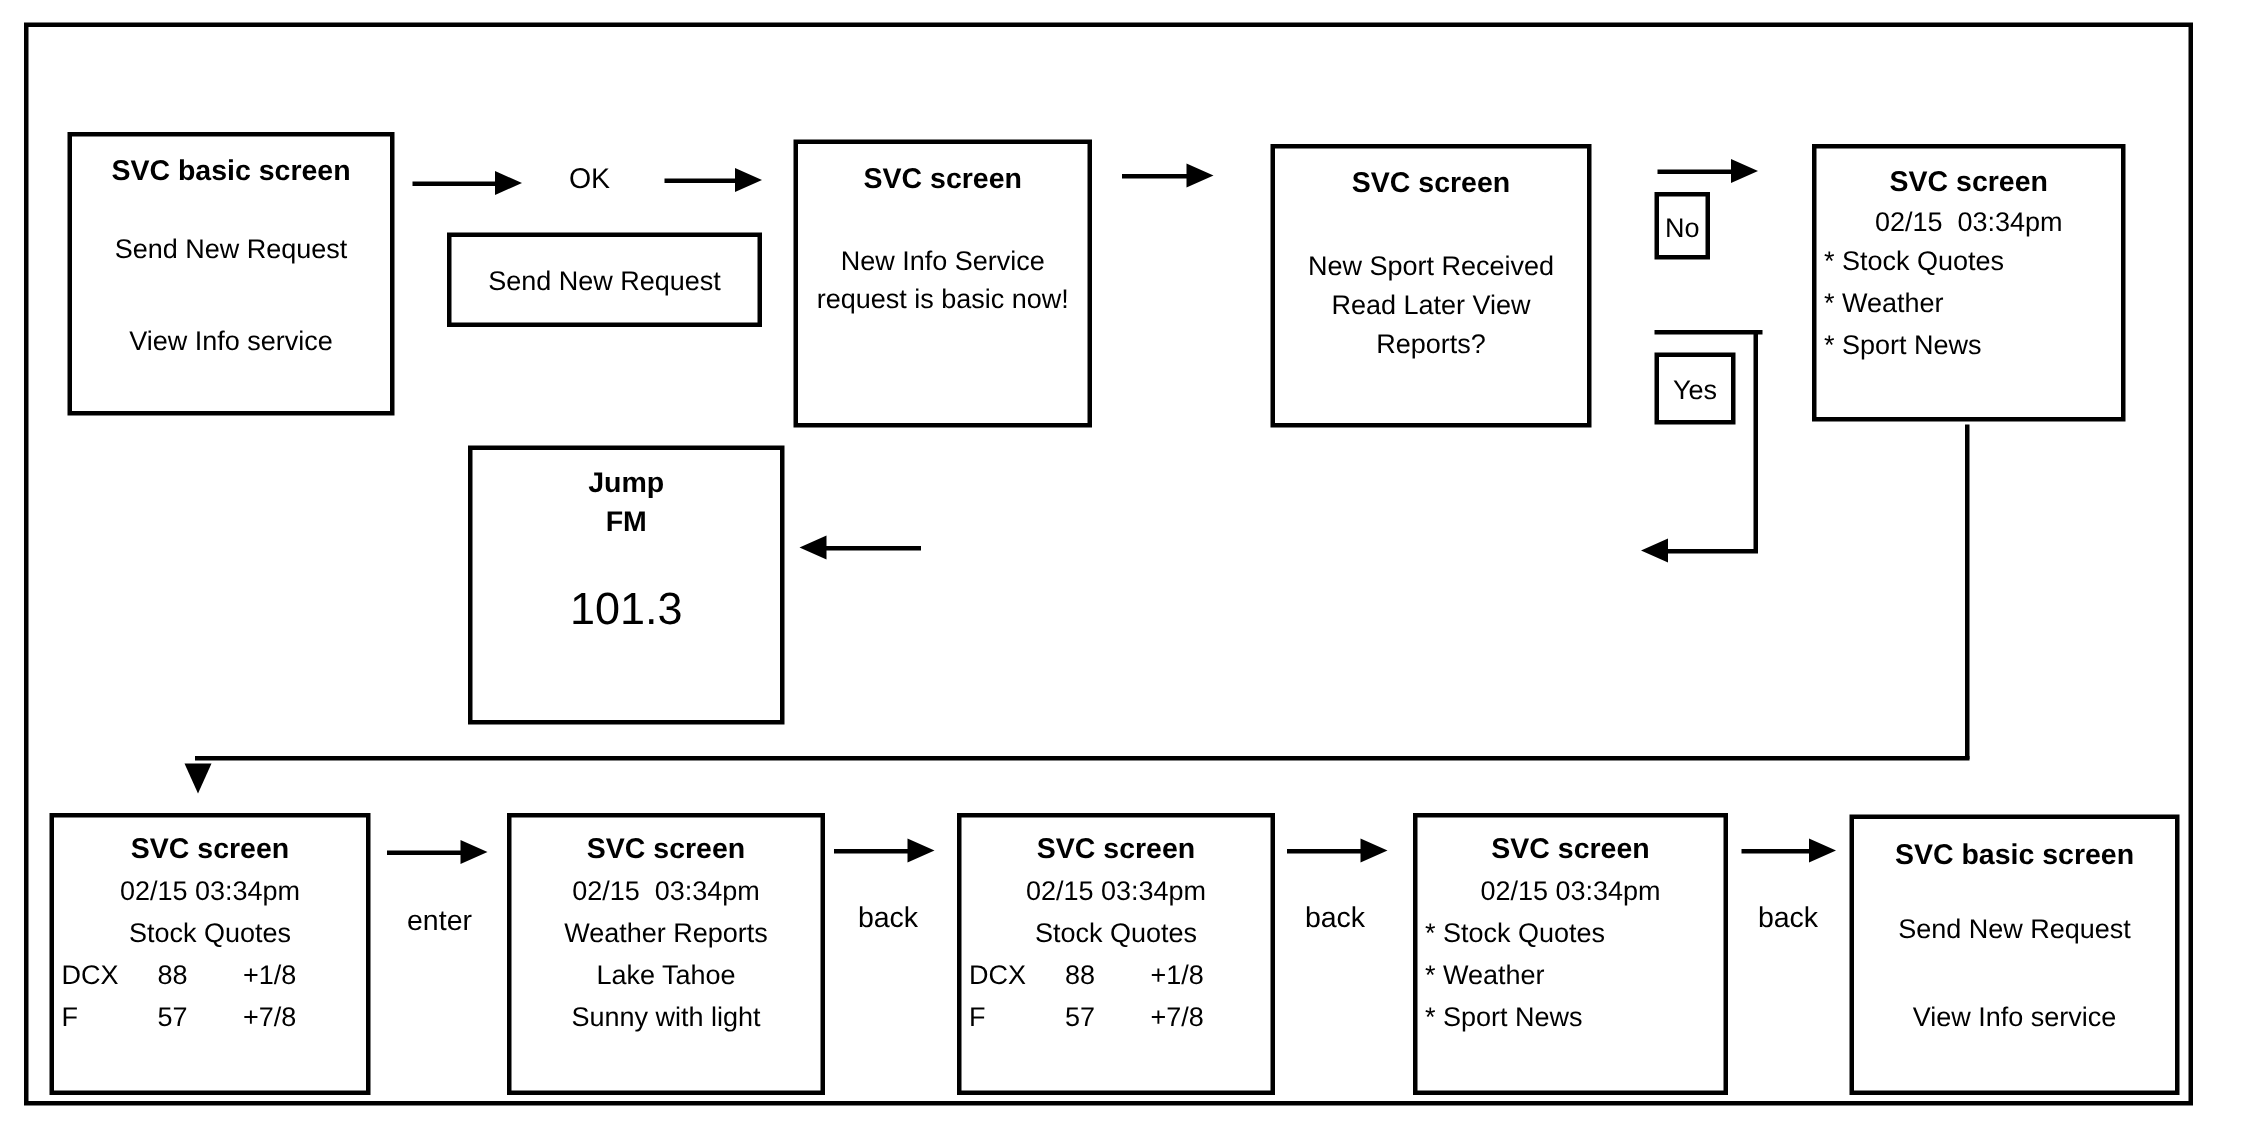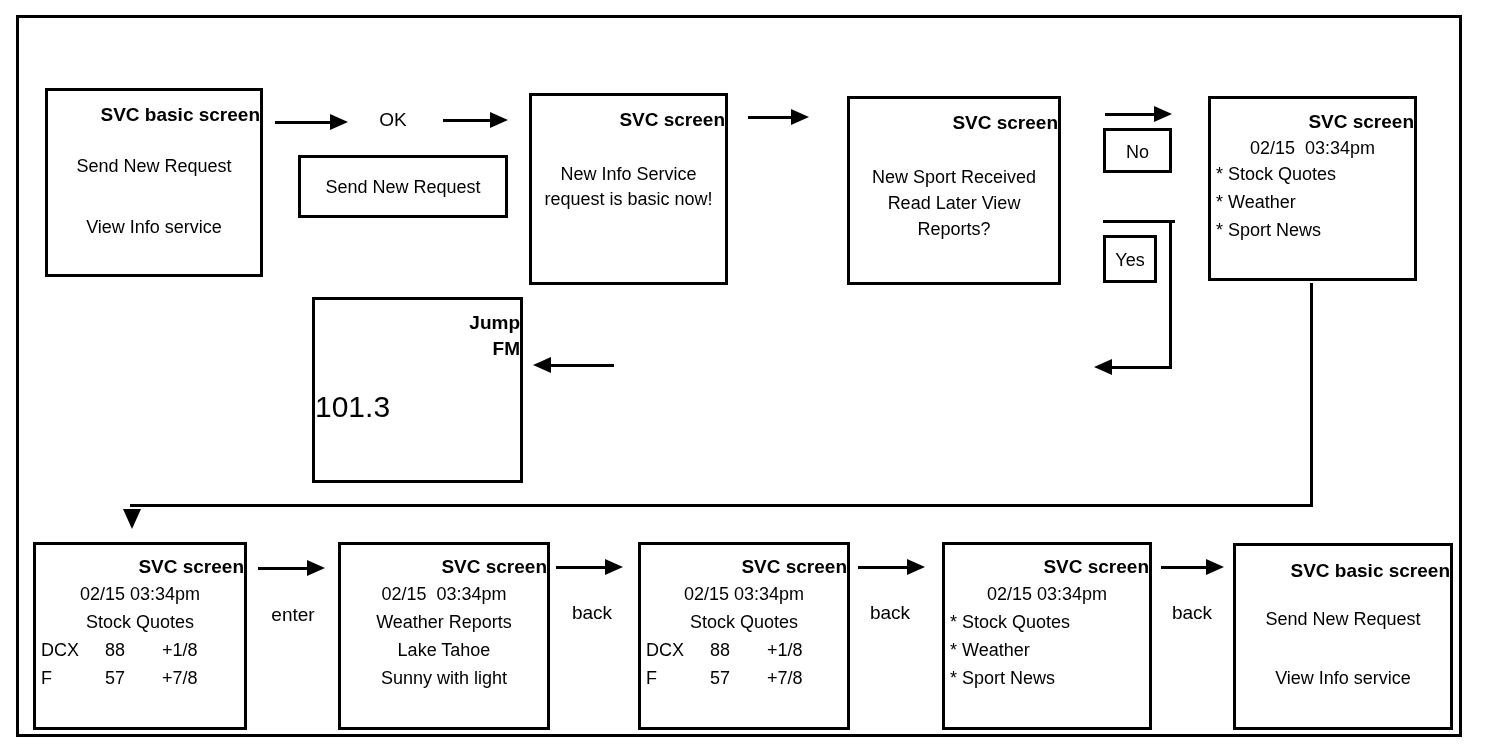--- a/index.html
+++ b/index.html
@@ -3,30 +3,30 @@
 <meta charset="utf-8">
 <style>
   html,body{margin:0;padding:0;background:#fff;}
   .canvas{position:relative;width:1504px;height:748px;background:#ffffff;
           font-family:"Liberation Sans", sans-serif;color:#000;overflow:hidden;}
   .frame{position:absolute;left:16px;top:15px;width:1446px;height:722px;
          border:3px solid #000;box-sizing:border-box;}
   .title{position:absolute;left:294px;top:33px;width:600px;text-align:center;
          font-size:17.5px;white-space:pre;}
   .box{position:absolute;border:3px solid #000;box-sizing:border-box;background:#fff;}
-  .bt{position:absolute;left:0;right:0;text-align:right;font-weight:bold;
+  .bt{position:absolute;left:0;right:0;text-align:center;font-weight:bold;
       font-size:19px;line-height:1;white-space:pre;}
   .ln{position:absolute;left:0;right:0;text-align:center;font-size:18px;
       line-height:1;white-space:pre;}
   .ln.left{text-align:left;padding-left:5px;}
   .row{position:absolute;left:0;right:0;display:flex;font-size:18px;line-height:1;
        padding-left:5px;text-align:left;white-space:pre;}
   .row .c1{width:64px;display:inline-block;}
   .row .c2{width:57px;display:inline-block;}
-  .freq{position:absolute;left:0;right:0;font-size:30px;line-height:1;}
+  .freq{position:absolute;left:0;right:0;text-align:center;font-size:30px;line-height:1;}
   .albl{position:absolute;font-size:19px;text-align:center;line-height:1;white-space:pre;}
   .hline{position:absolute;height:3px;background:#000;}
   .vline{position:absolute;width:3px;background:#000;}
   .head-right{position:absolute;width:0;height:0;border-top:8px solid transparent;
               border-bottom:8px solid transparent;border-left:18px solid #000;}
   .head-left{position:absolute;width:0;height:0;border-top:8px solid transparent;
              border-bottom:8px solid transparent;border-right:18px solid #000;}
   .head-down{position:absolute;width:0;height:0;border-left:9px solid transparent;
              border-right:9px solid transparent;border-top:20px solid #000;}
 </style>
@@ -76,21 +76,21 @@
     <div class="ln" style="top:69px">New Sport Received</div>
     <div class="ln" style="top:95px">Read Later View</div>
     <div class="ln" style="top:121px">Reports?</div>
   </div>
 
   <div>
     <div class="hline" style="left:1105px;top:113px;width:52px"></div>
     <div class="head-right" style="left:1154px;top:106px"></div>
   </div>
 
-  <div class="box" style="left:1103px;top:128px;width:69px;height:45px">
+  <div class="box" style="left:1103px;top:128px;width:37px;height:45px">
     <div class="ln" style="top:12px">No</div>
   </div>
 
   <div class="box" style="left:1208px;top:96px;width:209px;height:185px">
     <div class="bt" style="top:13px">SVC screen</div>
     <div class="ln" style="top:40px">02/15  03:34pm</div>
     <div class="ln left" style="top:66px">* Stock Quotes</div>
     <div class="ln left" style="top:94px">* Weather</div>
     <div class="ln left" style="top:122px">* Sport News</div>
   </div>

